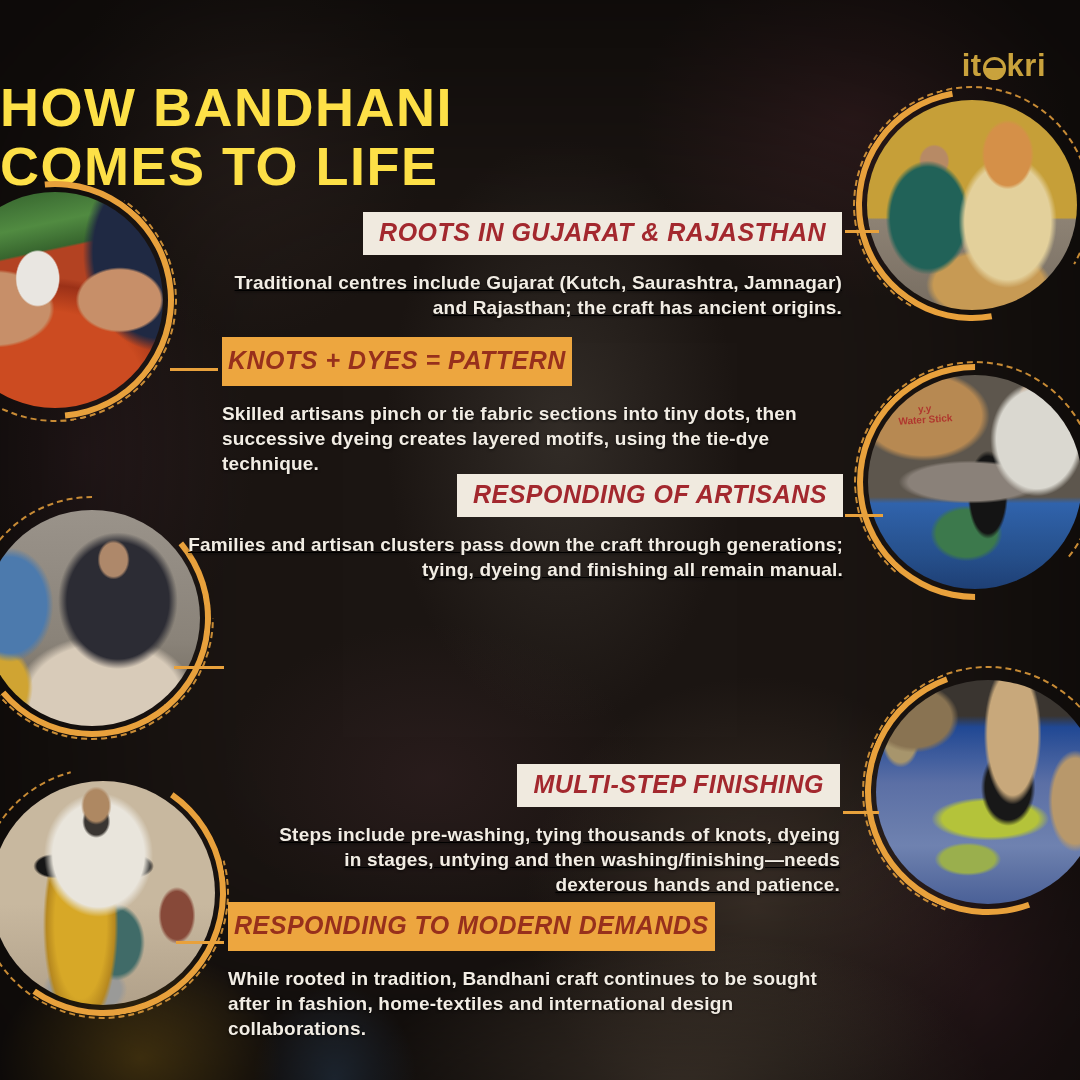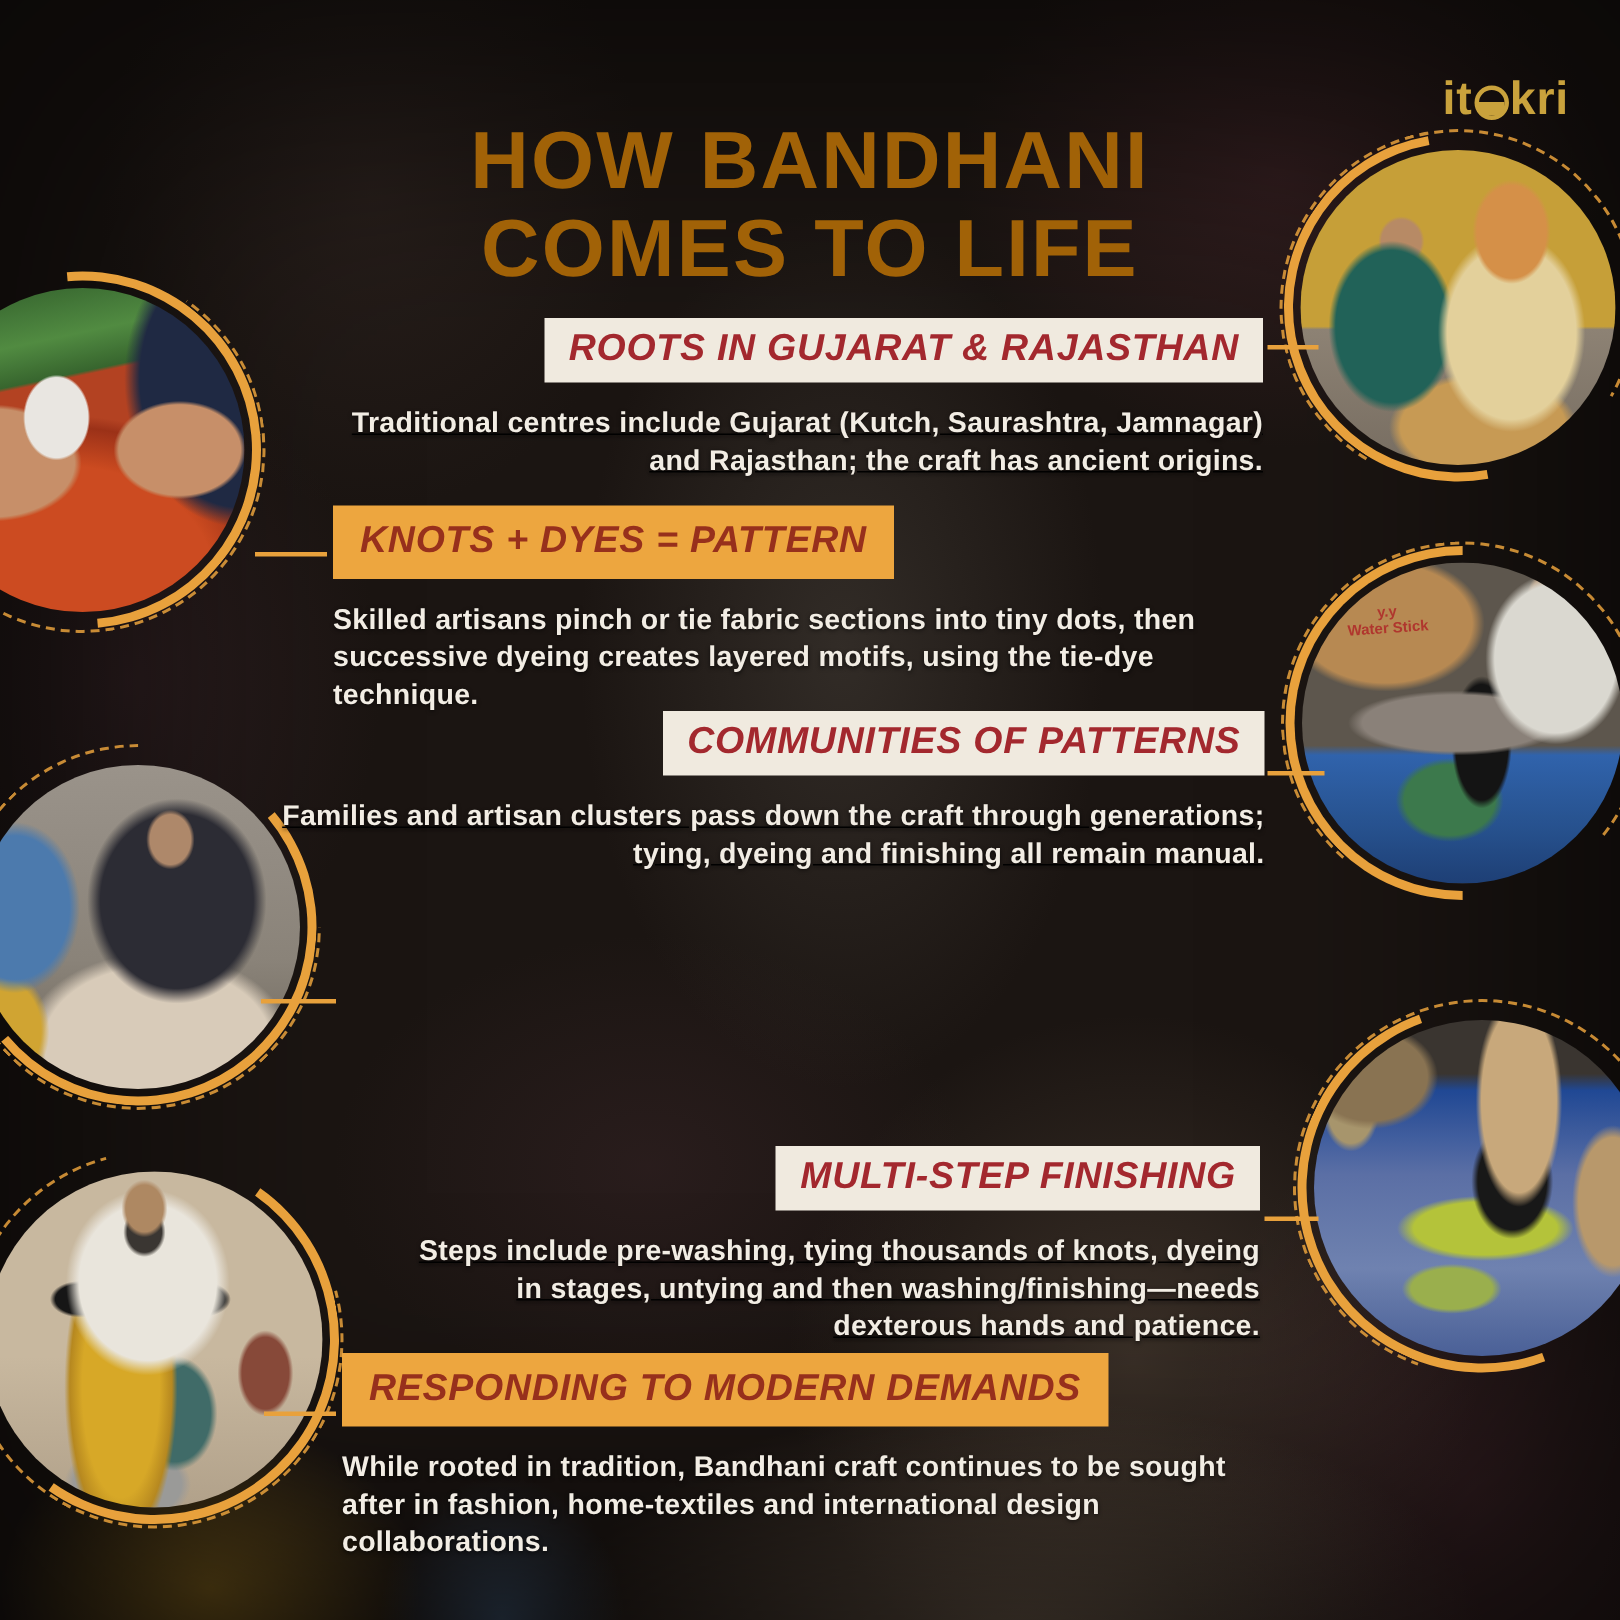--- a/index.html
+++ b/index.html
@@ -27,40 +27,40 @@
       radial-gradient(ellipse 280px 360px at 91% 92%, rgba(96,50,62,.38), transparent 72%),
       radial-gradient(ellipse 250px 420px at 52% 40%, rgba(84,78,70,.40), transparent 70%),
       radial-gradient(ellipse 300px 250px at 79% 11%, rgba(84,42,50,.40), transparent 72%),
       radial-gradient(ellipse 260px 300px at 23% 12%, rgba(52,40,36,.50), transparent 70%),
       radial-gradient(ellipse 240px 300px at 8% 42%, rgba(70,42,52,.35), transparent 70%),
       radial-gradient(ellipse 300px 220px at 40% 72%, rgba(74,46,52,.30), transparent 70%);
   }
   .vignette{position:absolute;inset:0;box-shadow:inset 0 0 220px 80px rgba(0,0,0,.55);}
   
   .title{
-    position:absolute;top:42px;left:0;right:0;text-align:center;
-    color:#a16207;font-size:54px;line-height:59px;font-weight:800;letter-spacing:1.5px;
+    position:absolute;top:42px;left:0;right:0;text-align:left;
+    color:#fde047;font-size:54px;line-height:59px;font-weight:800;letter-spacing:1.5px;
   }
   .logo{
     position:absolute;top:48px;right:34px;color:#C9A23C;
     font-size:31px;font-weight:700;letter-spacing:.5px;display:flex;align-items:center;
   }
   .logo .o{
     display:inline-block;width:17px;height:17px;border-radius:50%;
     border:3px solid #C9A23C;margin:4px 1px 0 1px;
     background:linear-gradient(to bottom, transparent 46%, #C9A23C 46%);
   }
   
   .sec{position:absolute;}
   .sec-header{
     display:inline-block;font-style:italic;font-weight:800;font-size:25px;
     letter-spacing:.5px;white-space:nowrap;
   }
   .hdr-cream{background:var(--cream);color:var(--red);padding:6px 16px 8px;}
-  .hdr-orange{background:var(--orange);color:var(--brick);padding:9px 18px 11px;}
+  .hdr-orange{background:var(--orange);color:var(--brick);padding:9px 6px 11px;}
   .sec-body{
     margin:15px 0 0;color:var(--body);font-size:19px;line-height:25px;font-weight:700;
     white-space:pre-line;text-shadow:0 1px 3px rgba(0,0,0,.65);letter-spacing:.2px;
   }
   .sec-right{text-align:right;text-decoration:underline;}
   .sec-left{text-align:left;}
   .sec1{top:212px;right:238px;width:660px;}
   .sec2{top:337px;left:222px;width:640px;}
   .sec3{top:474px;right:237px;width:680px;}
   .sec4{top:627px;left:228px;width:640px;}
@@ -204,21 +204,21 @@
   </section>
 
   <section class="sec sec2 sec-left">
     <div class="sec-header hdr-orange">KNOTS + DYES = PATTERN</div>
     <p class="sec-body">Skilled artisans pinch or tie fabric sections into tiny dots, then
 successive dyeing creates layered motifs, using the tie-dye
 technique.</p>
   </section>
 
   <section class="sec sec3 sec-right">
-    <div class="sec-header hdr-cream">COMMUNITIES OF PATTERNS</div>
+    <div class="sec-header hdr-cream">RESPONDING OF ARTISANS</div>
     <p class="sec-body">Families and artisan clusters pass down the craft through generations;
 tying, dyeing and finishing all remain manual.</p>
   </section>
 
 
   <section class="sec sec6 sec-left">
     <div class="sec-header hdr-orange">RESPONDING TO MODERN DEMANDS</div>
     <p class="sec-body">While rooted in tradition, Bandhani craft continues to be sought
 after in fashion, home-textiles and international design
 collaborations.</p>

